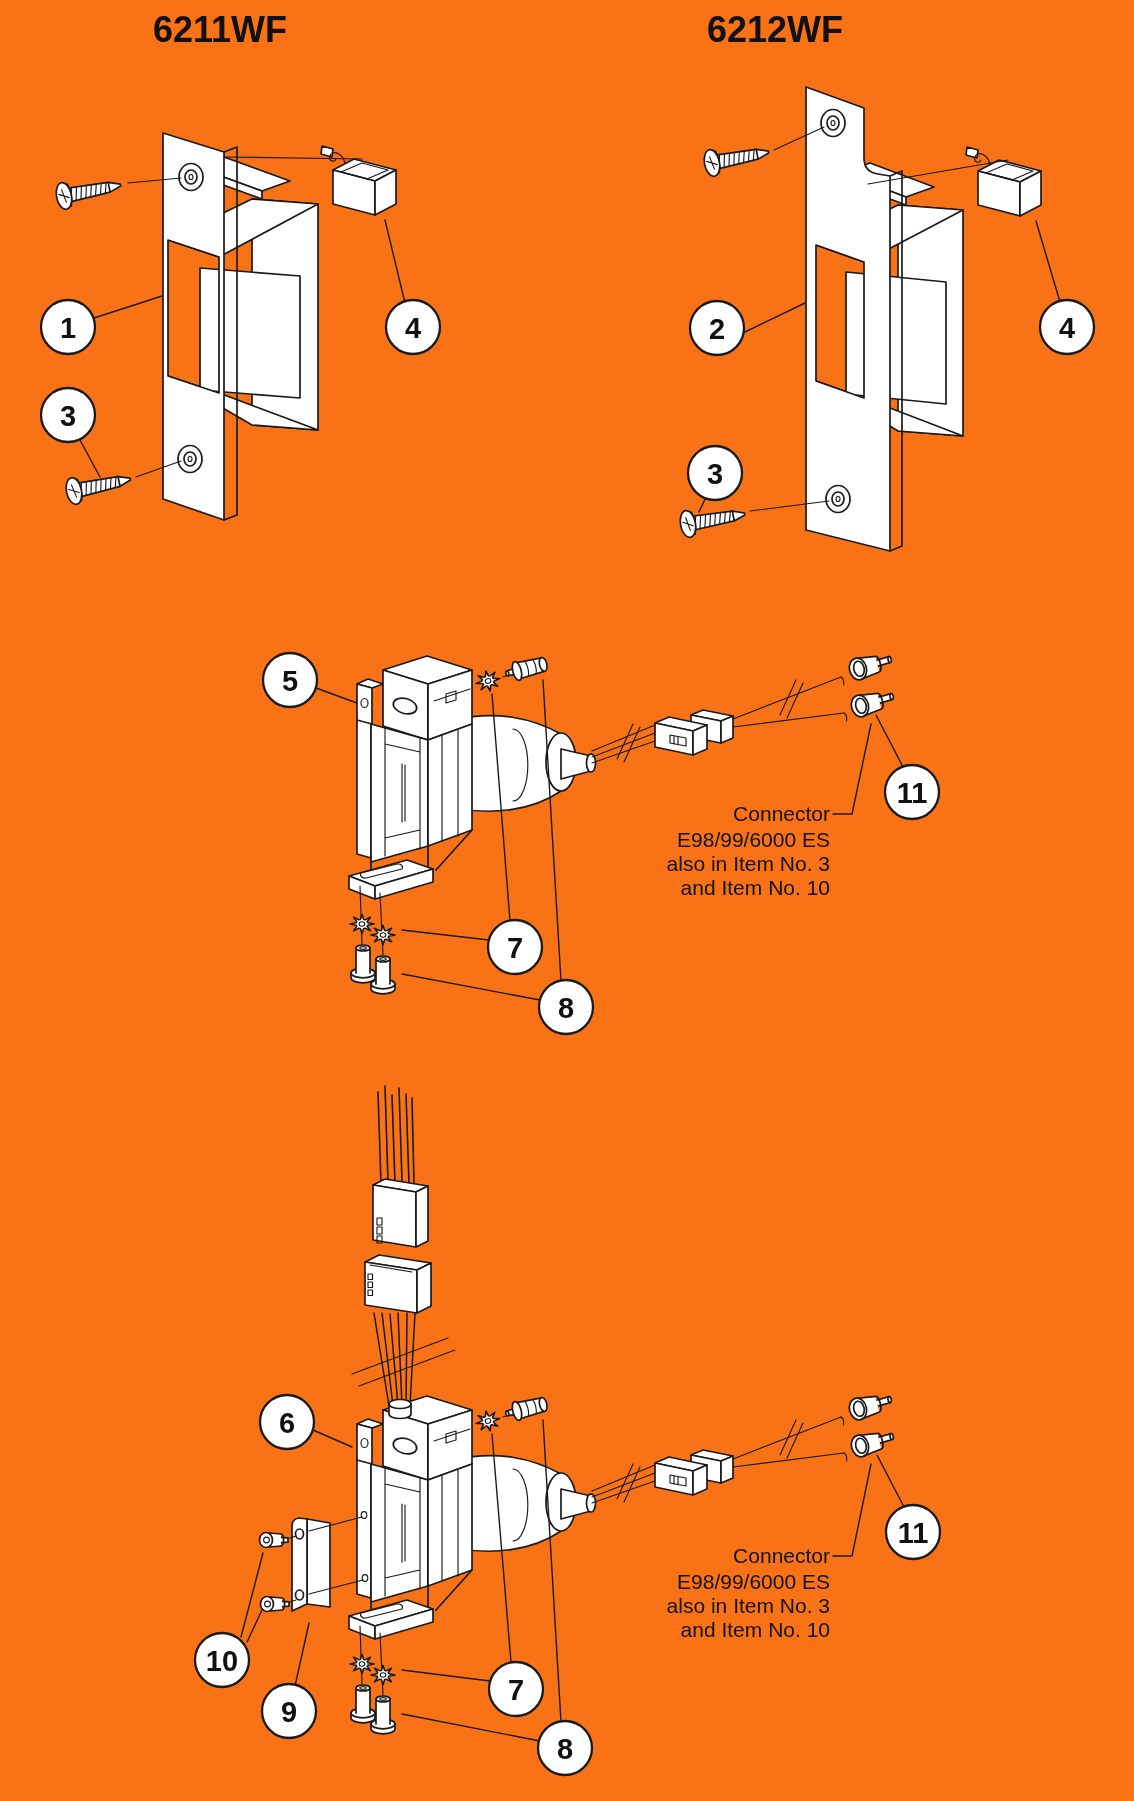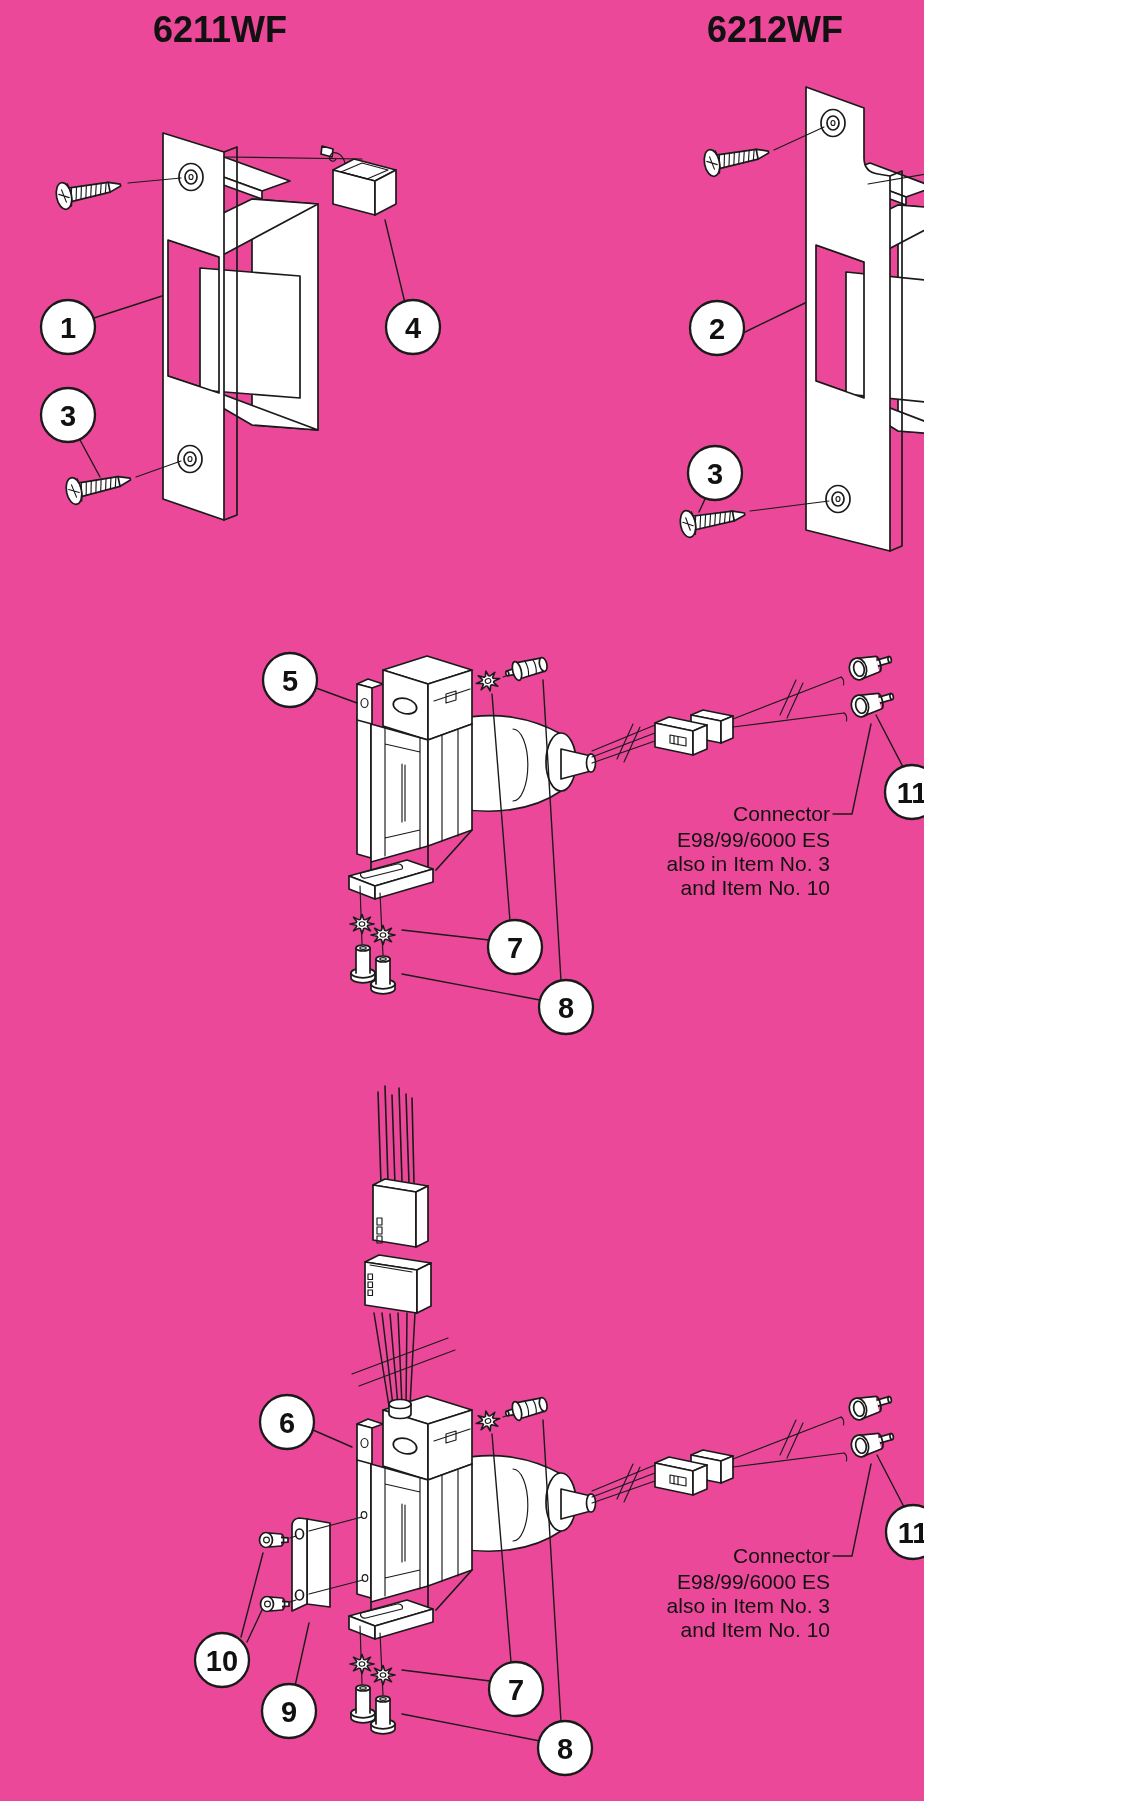--- a/index.html
+++ b/index.html
@@ -1,16 +1,16 @@
 <!DOCTYPE html>
 <html><head>
 <meta charset="utf-8">
 <style>
   html,body{margin:0;padding:0;background:#fff}
-  .canvas{position:relative;width:924px;height:1801px;background:#ec4899;overflow:hidden}
+  .canvas{position:relative;width:1134px;height:1801px;background:#f97316;overflow:hidden}
   svg{display:block}
   .art{stroke:#1a1a1a;stroke-width:1.7;fill:none;stroke-linecap:round;stroke-linejoin:round}
   .f{fill:#ffffff}
   .fs{fill:#ffffff;stroke:none}
   .thin{stroke-width:1.15}
   .lead{stroke-width:1.4}
   .co{stroke-width:2.3}
   text{stroke:none;fill:#111111}
   .title{font:700 36px "Liberation Sans",sans-serif}
   .note{font:21px "Liberation Sans",sans-serif}

